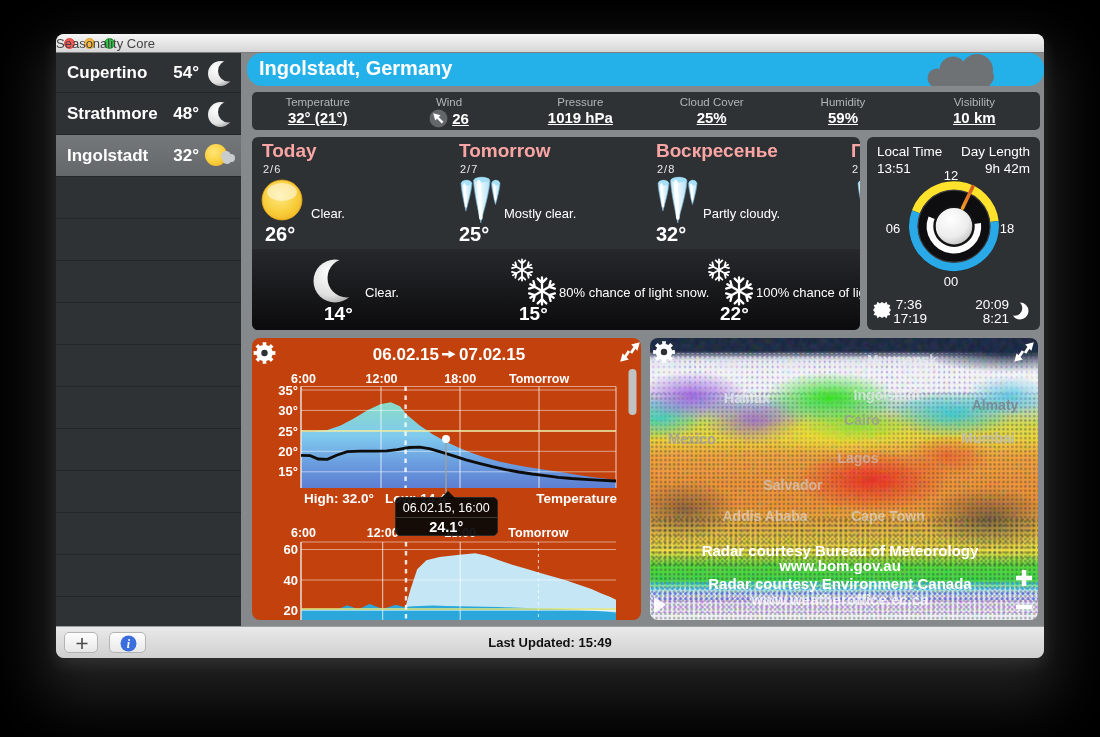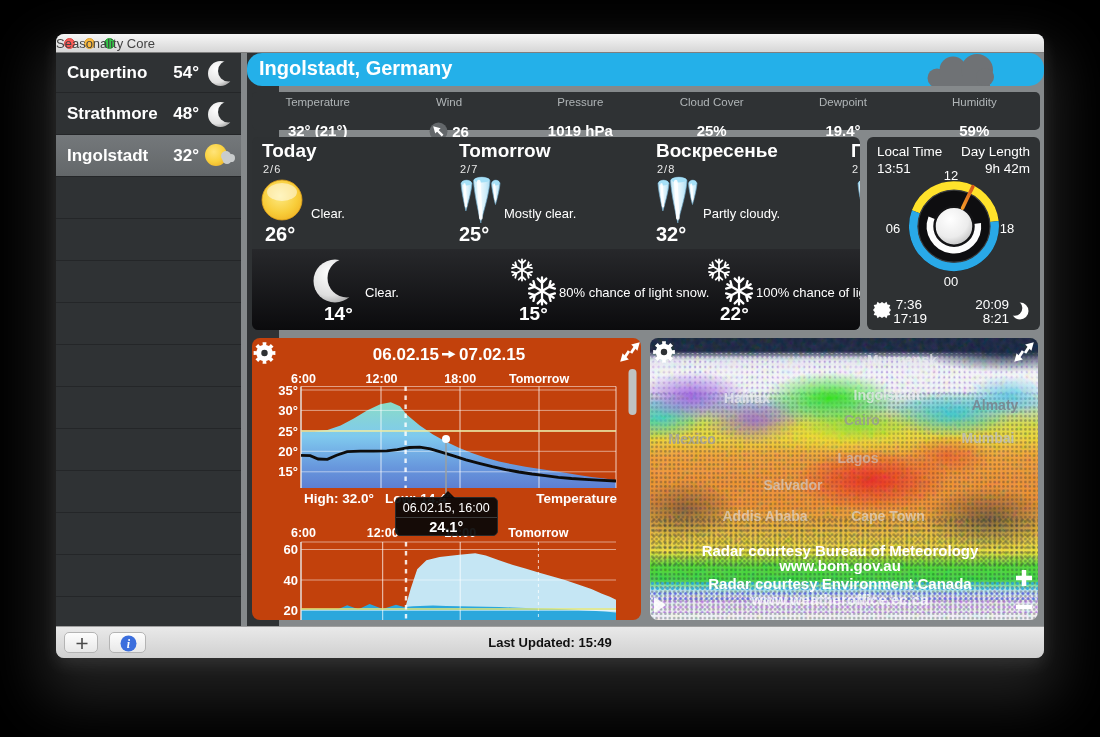--- a/index.html
+++ b/index.html
@@ -1,36 +1,36 @@
 <!DOCTYPE html>
 <html><head><meta charset="utf-8">
 <style>
 html,body{margin:0;padding:0;background:#000;width:1100px;height:737px;overflow:hidden;}
 body{font-family:"Liberation Sans",sans-serif;position:relative;}
 .abs{position:absolute;}
 #win{position:absolute;left:56px;top:34px;width:988px;height:624px;border-radius:8px;overflow:hidden;background:#85898b;box-shadow:0 28px 55px 16px rgba(95,95,95,0.34), 0 6px 16px rgba(90,90,90,0.35);}
 #titlebar{position:absolute;left:0;top:0;width:988px;height:18px;background:linear-gradient(#f7f7f7,#d6d6d6);border-bottom:1px solid #7e7e7e;}
 #titlebar .t{position:absolute;left:0;top:2px;width:100%;font-size:13px;color:#434343;}
 .light{position:absolute;top:4px;width:9px;height:9px;border-radius:50%;}
-#sidebar{position:absolute;left:0;top:19px;width:185px;height:573px;background:#2f3234;padding-left:38px;}
+#sidebar{position:absolute;left:0;top:19px;width:185px;height:573px;background:#2f3234;}
 .row{position:absolute;left:0;width:185px;height:42px;border-bottom:1px solid #242628;box-sizing:border-box;}
 .row .nm{position:absolute;left:11px;top:11px;font-size:17px;font-weight:bold;color:#fff;}
 .row .tp{position:absolute;right:42px;top:11px;font-size:17px;font-weight:bold;color:#fff;}
 .sel{background:linear-gradient(#74787b,#636769);}
 #divider{position:absolute;left:185px;top:19px;width:6px;height:573px;background:#85898b;}
 #bluebar{position:absolute;left:191px;top:19px;width:797px;height:33px;background:#24b0e9;overflow:hidden;border-radius:15px;}
 #bluebar .city{position:absolute;left:12px;top:4px;font-size:20px;font-weight:bold;color:#fff;}
 #infobar{position:absolute;left:196px;top:58px;width:788px;height:38px;background:#2f3234;border-radius:5px;display:flex;}
 .icol{flex:1;text-align:center;color:#fff;position:relative;}
 .icol .lb{font-size:11.5px;color:#b0b5b7;margin-top:4px;}
-.icol .vl{font-size:15px;font-weight:bold;margin-top:14px;}
+.icol .vl{font-size:15px;font-weight:bold;margin-top:1px;text-decoration:underline;}
 #fcpanel{position:absolute;left:196px;top:103px;width:608px;height:193px;background:#2e3133;border-radius:6px;overflow:hidden;}
 #fcnight{position:absolute;left:0;top:112px;width:608px;height:81px;background:linear-gradient(#27282b,#0b0b0d);}
 .fcol{position:absolute;top:0;width:197px;height:112px;}
-.fcol .dt{position:absolute;left:10px;top:3px;font-size:19px;font-weight:bold;color:#ffffff;}
+.fcol .dt{position:absolute;left:10px;top:3px;font-size:19px;font-weight:bold;color:#fca5a5;}
 .fcol .sd{position:absolute;left:11px;top:26px;font-size:11px;color:#e8e8e8;letter-spacing:1px;}
 .fcol .ds{position:absolute;font-size:13px;color:#fff;top:69px;}
 .fcol .tv{position:absolute;left:10px;top:86px;font-size:20px;font-weight:bold;color:#fff;}
 .ncol{position:absolute;top:112px;width:197px;height:81px;}
 .ncol .ds{position:absolute;font-size:13px;color:#fff;top:36px;white-space:nowrap;}
 .ncol .tv{position:absolute;font-size:19px;font-weight:bold;color:#fff;top:54px;}
 #clockpanel{position:absolute;left:811px;top:103px;width:173px;height:193px;background:#2e3133;border-radius:6px;color:#fff;}
 #graphpanel{position:absolute;left:196px;top:304px;width:389px;height:282px;background:#c2410c;border-radius:8px;overflow:hidden;color:#fff;}
 #mappanel{position:absolute;left:594px;top:304px;width:388px;height:282px;border-radius:8px;overflow:hidden;}
 #bottombar{position:absolute;left:0;top:592px;width:988px;height:32px;background:linear-gradient(#e9e9e9,#d0d0d0);border-top:1px solid #a0a0a0;box-sizing:border-box;}
@@ -131,26 +131,26 @@
       </div>
     <div class="icol">
         <div class="lb">Pressure</div>
         <div class="vl">1019 hPa</div>
       </div>
     <div class="icol">
         <div class="lb">Cloud Cover</div>
         <div class="vl">25%</div>
       </div>
     <div class="icol">
-        <div class="lb">Dewpoint</div>
-        <div class="vl">19.4°</div>
-      </div>
-    <div class="icol">
         <div class="lb">Humidity</div>
         <div class="vl">59%</div>
+      </div>
+    <div class="icol">
+        <div class="lb">Visibility</div>
+        <div class="vl">10 km</div>
       </div>
   </div>
   <div id="fcpanel">
     <div id="fcnight"></div>
     <svg class="abs" style="left:0;top:0;" width="608" height="193" viewBox="0 0 608 193">
       <defs>
         <radialGradient id="sunbig" cx="45%" cy="40%" r="72%">
             <stop offset="0" stop-color="#fde981"></stop>
             <stop offset="0.6" stop-color="#f8cd3a"></stop>
             <stop offset="1" stop-color="#efae1f"></stop>

